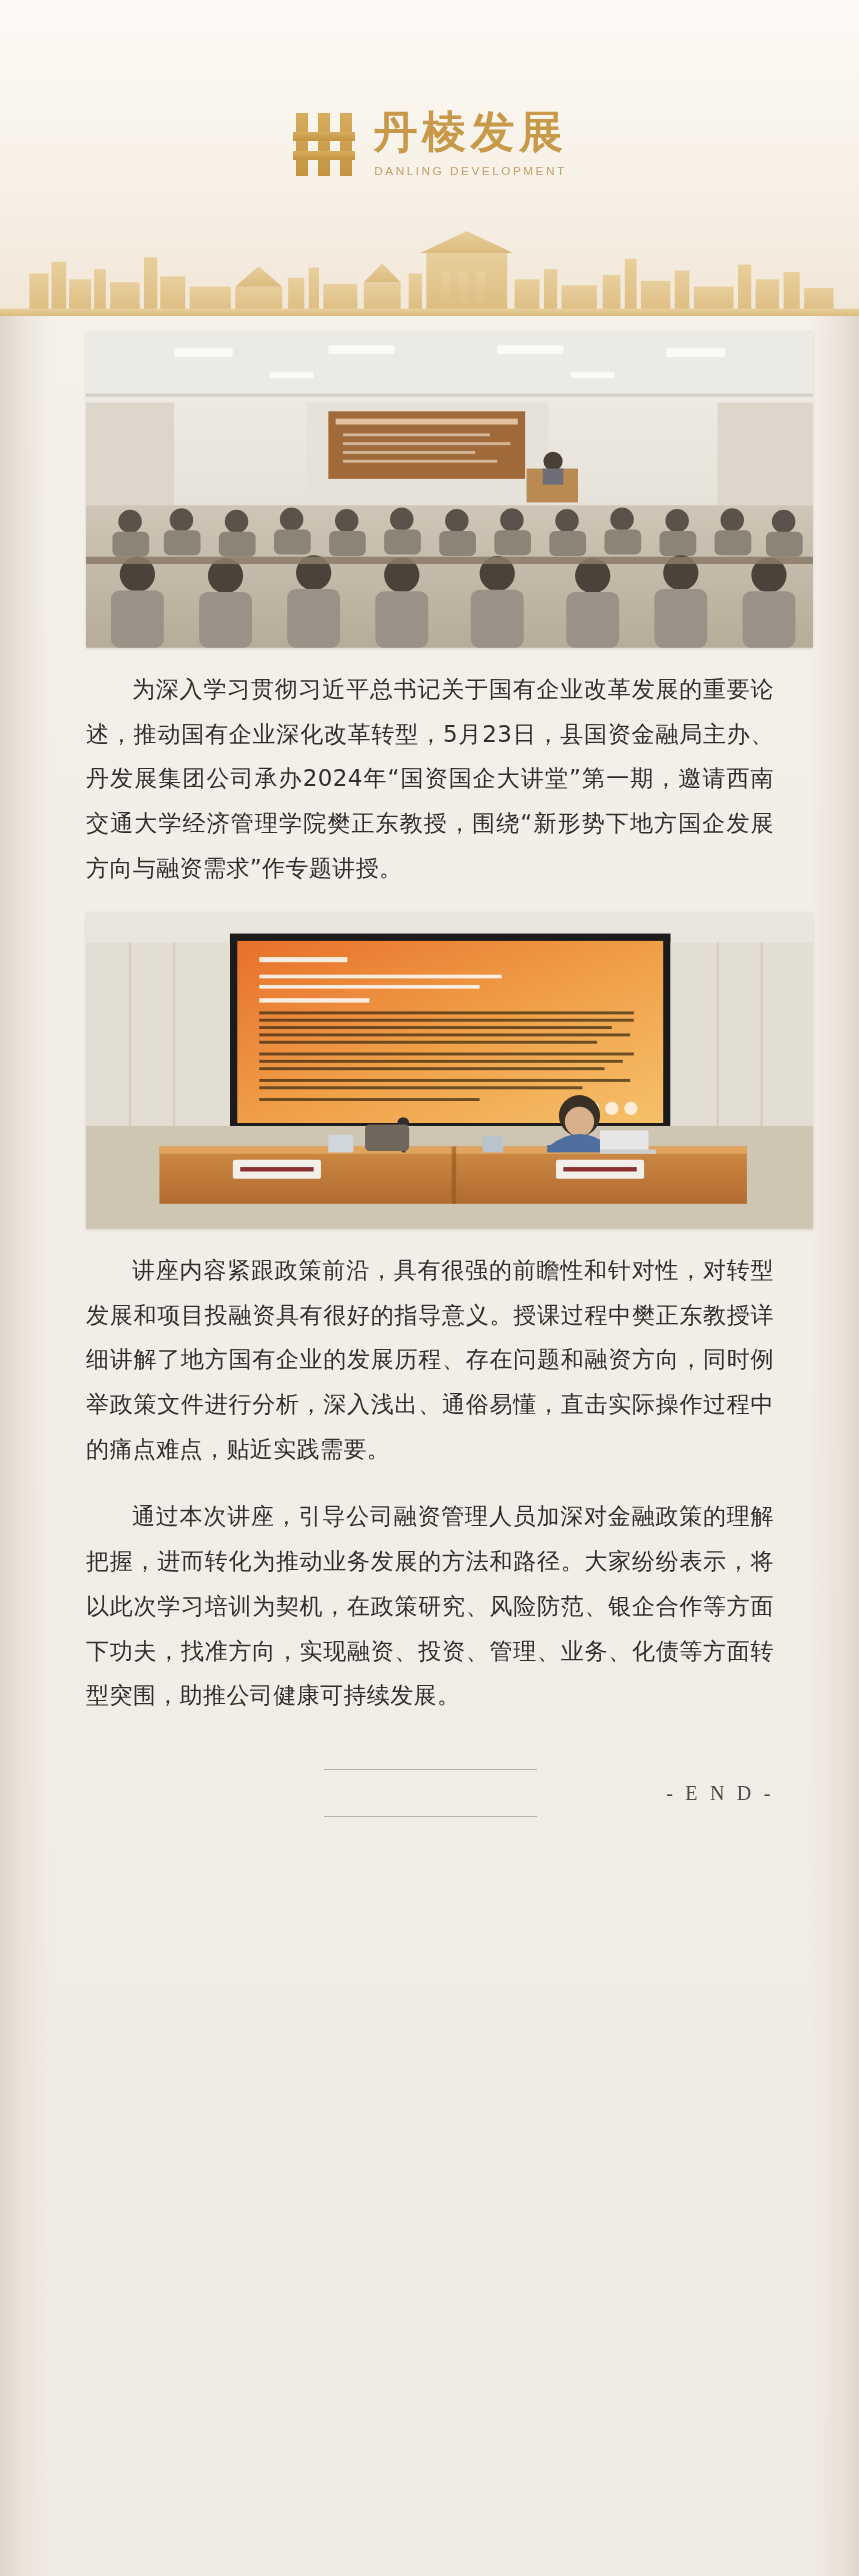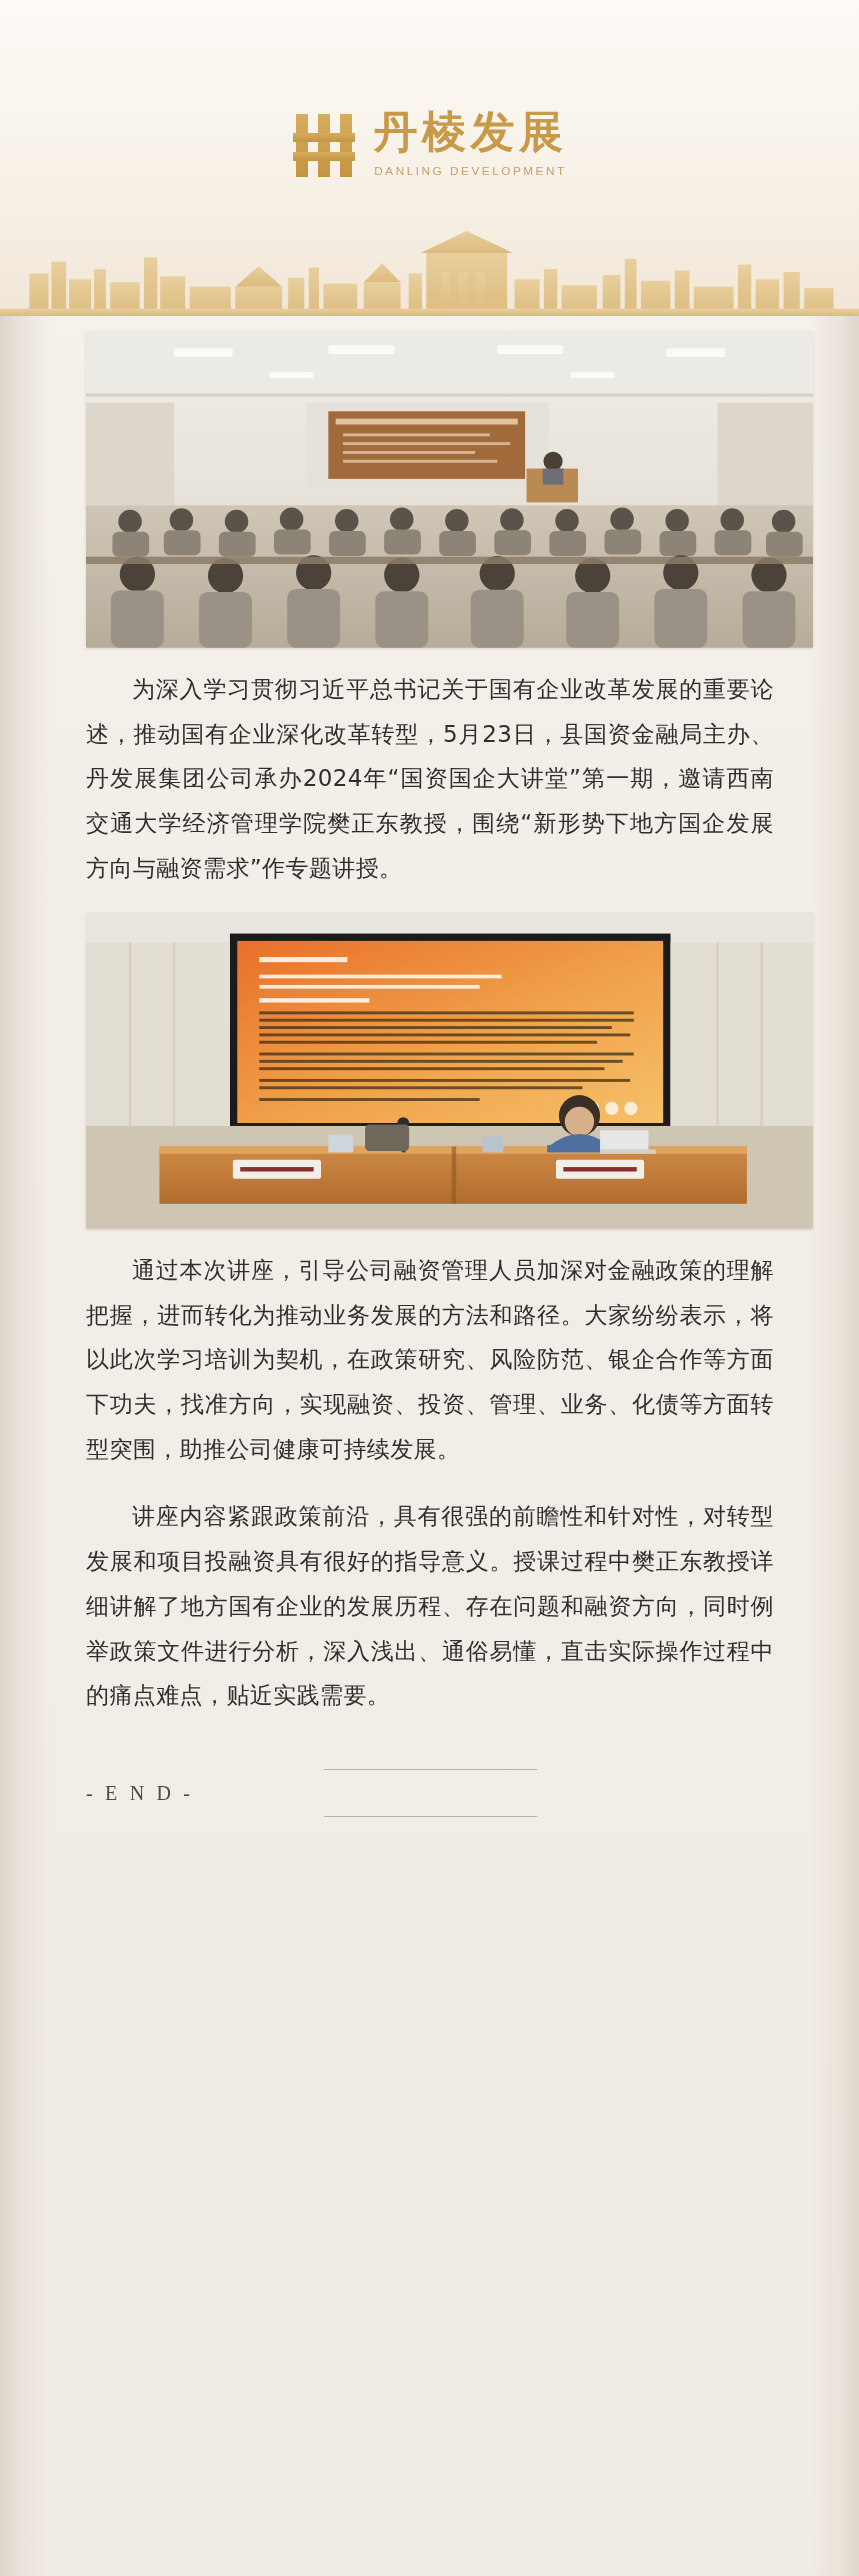--- a/index.html
+++ b/index.html
@@ -40,21 +40,21 @@
   .header {
     position: relative;
     height: 316px;
     background: linear-gradient(180deg, #fdfbf7 0%, #f7f1e7 55%, #f1e7d8 100%);
   }
   .logo-wrap {
     position: relative;
     padding-top: 110px;
     display: flex;
     justify-content: center;
-    align-items: center;
+    align-items: flex-start;
     gap: 19px;
   }
   .logo-mark {
     width: 62px;
     height: 63px;
     position: relative;
     flex: none;
     margin-top: 2.9px;
   }
   .logo-mark .bar {
@@ -120,21 +120,21 @@
     line-height: 1.95;
     color: #2f2f2f;
     text-align: justify;
     text-indent: 46px;
     margin: 19px 0 22px 0;
     letter-spacing: 0.4px;
   }
 
   .end-block {
     margin: 51px 0 44px 0;
-    text-align: left;
+    text-align: right;
   }
   .end-rule-top, .end-rule-bottom {
     width: 213px;
     height: 0.7px;
     background: #b9b2a6;
     margin: 0 auto;
   }
   .end-text {
     font-family: "Liberation Serif", serif;
     font-size: 20px;
@@ -403,23 +403,23 @@
         <rect x="430" y="290" width="5" height="36" fill="#3a3a3a"></rect>
         <circle cx="432" cy="286" r="8" fill="#2d2d2d"></circle>
 
         <rect x="330" y="302" width="34" height="24" fill="#cfd6dd"></rect>
         <rect x="540" y="304" width="28" height="22" fill="#b9c3cc"></rect>
 
         <rect x="380" y="288" width="60" height="36" rx="6" fill="#6f675c"></rect>
       </svg>
     </div>
 
+    <p class="body-text">讲座内容紧跟政策前沿，具有很强的前瞻性和针对性，对转型发展和项目投融资具有很好的指导意义。授课过程中樊正东教授详细讲解了地方国有企业的发展历程、存在问题和融资方向，同时例举政策文件进行分析，深入浅出、通俗易懂，直击实际操作过程中的痛点难点，贴近实践需要。</p>
+
     <p class="body-text">通过本次讲座，引导公司融资管理人员加深对金融政策的理解把握，进而转化为推动业务发展的方法和路径。大家纷纷表示，将以此次学习培训为契机，在政策研究、风险防范、银企合作等方面下功夫，找准方向，实现融资、投资、管理、业务、化债等方面转型突围，助推公司健康可持续发展。</p>
-
-    <p class="body-text">讲座内容紧跟政策前沿，具有很强的前瞻性和针对性，对转型发展和项目投融资具有很好的指导意义。授课过程中樊正东教授详细讲解了地方国有企业的发展历程、存在问题和融资方向，同时例举政策文件进行分析，深入浅出、通俗易懂，直击实际操作过程中的痛点难点，贴近实践需要。</p>
 
     <div class="end-block">
       <div class="end-rule-top"></div>
       <div class="end-text">- E N D -</div>
       <div class="end-rule-bottom"></div>
     </div>
 
     <div class="spacer-bottom"></div>
   </div>
 </div>

